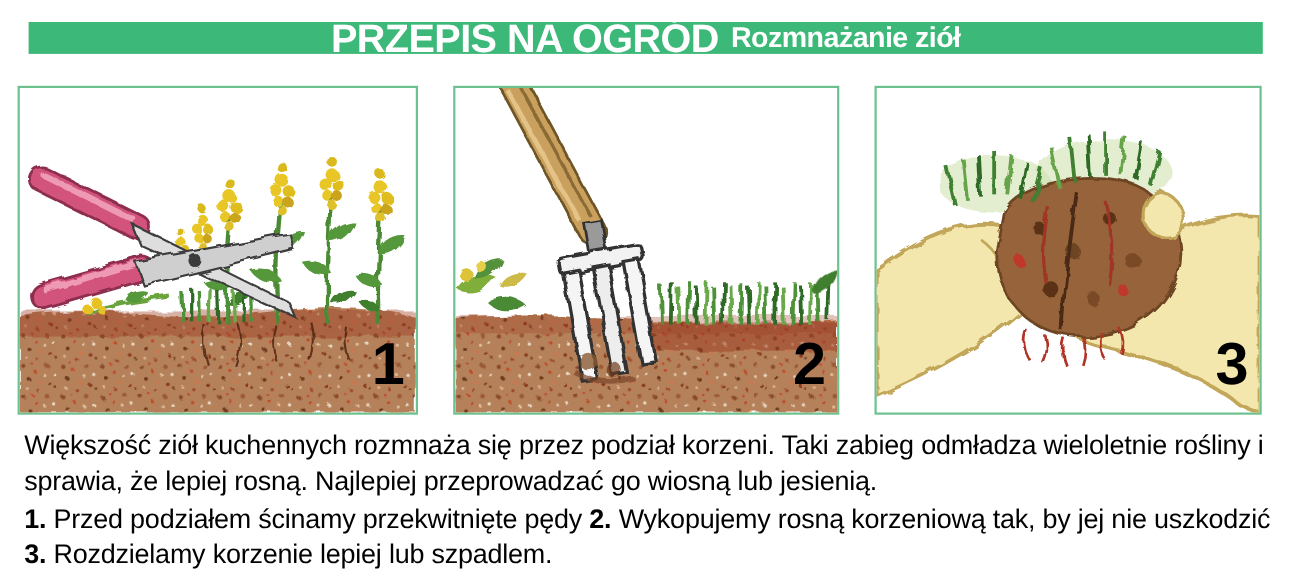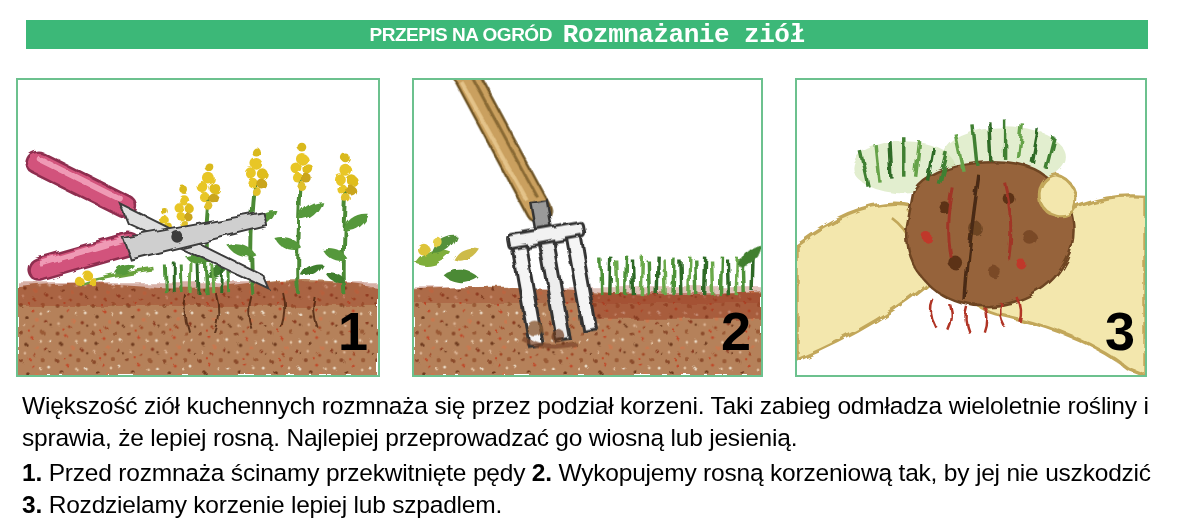--- a/index.html
+++ b/index.html
@@ -1,22 +1,22 @@
 <!DOCTYPE html>
 <html><head>
 <meta charset="utf-8">
 <style>
   html,body{margin:0;padding:0;background:#ffffff;}
   body{width:1179px;height:518px;position:relative;overflow:hidden;
        font-family:"Liberation Sans","DejaVu Sans",sans-serif;color:#000;}
 
   .header-bar{position:absolute;left:26px;top:20px;width:1122px;height:29px;
       display:flex;align-items:center;justify-content:center;gap:11px;}
-  .header-bar .t1{font-weight:bold;font-size:19px;color:#fff;letter-spacing:-0.5px;white-space:nowrap;}
-  .header-bar .t2{font-weight:bold;font-size:26px;color:#fff;letter-spacing:-0.5px;white-space:nowrap;font-family:Liberation Mono, monospace;}
+  .header-bar .t1{font-weight:bold;font-size:36px;color:#fff;letter-spacing:-0.5px;white-space:nowrap;}
+  .header-bar .t2{font-weight:bold;font-size:26px;color:#fff;letter-spacing:-0.5px;white-space:nowrap;}
 
   .panels{position:absolute;left:16px;top:78px;height:299px;display:flex;gap:32px;}
   .panel{position:relative;box-sizing:border-box;border:2px solid #6cc18e;background:#fff;}
   .panel.p1{width:364px;height:299px;}
   .panel.p2{width:351px;height:299px;}
   .panel.p3{width:352px;height:299px;}
   .panel svg{display:block;width:100%;height:100%;}
   .step-num{position:absolute;right:12px;bottom:22px;font-size:54px;font-weight:bold;
       line-height:0.8;color:#000;letter-spacing:-2px;}
 
@@ -263,14 +263,14 @@
       </g>
 
       <path d="M262,96 C278,100 286,116 280,132 C270,142 252,138 246,124 C242,110 250,98 262,96 Z" fill="#f3e7ad" stroke="#c2a75a" stroke-width="3" filter="url(#rough)"></path>
     </svg>
     <div class="step-num">3</div>
   </div>
 </div>
 
 <div class="caption">
   <p><span>Większość ziół kuchennych rozmnaża się przez podział korzeni. Taki zabieg odmładza wieloletnie rośliny i sprawia, że lepiej rosną. Najlepiej przeprowadzać go wiosną lub jesienią.</span></p>
-  <p><b>1.</b> <span>Przed rozmnaża ścinamy przekwitnięte pędy</span> <b>2.</b> <span>Wykopujemy rosną korzeniową tak, by jej nie uszkodzić</span> <b>3.</b> <span>Rozdzielamy korzenie lepiej lub szpadlem.</span></p>
+  <p><b>1.</b> <span>Przed podziałem ścinamy przekwitnięte pędy</span> <b>2.</b> <span>Wykopujemy rosną korzeniową tak, by jej nie uszkodzić</span> <b>3.</b> <span>Rozdzielamy korzenie lepiej lub szpadlem.</span></p>
 </div>
 
 </body></html>

